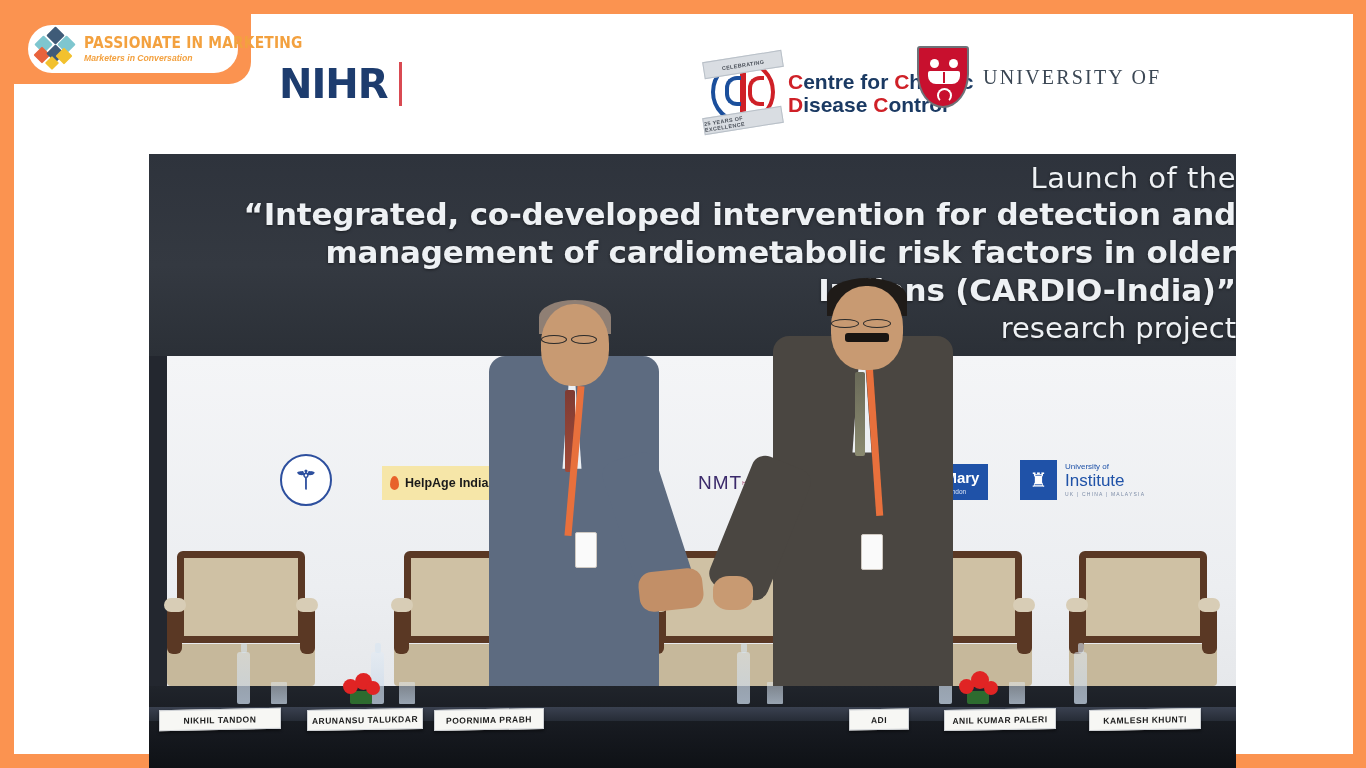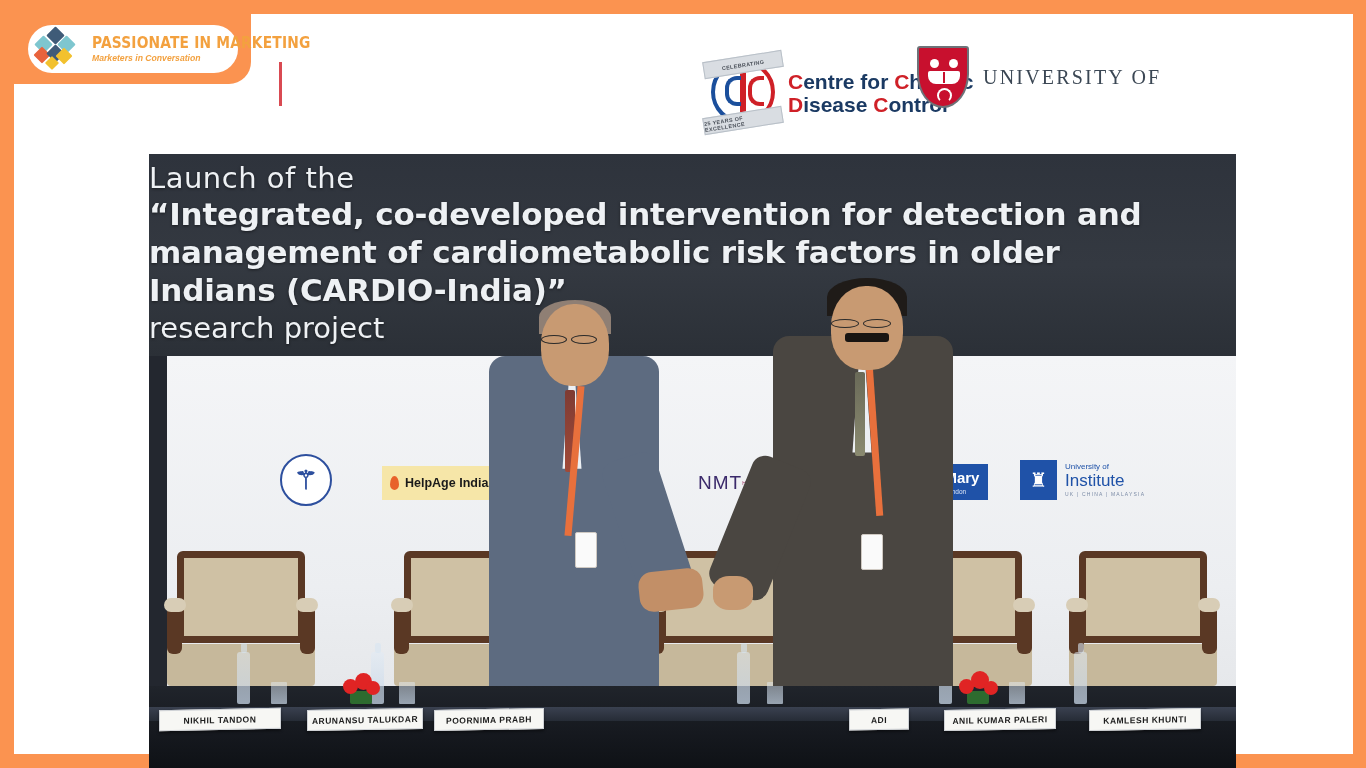--- a/index.html
+++ b/index.html
@@ -17,21 +17,21 @@
     background:#ffffff;
   }
   
   .logo-tab{
     position:absolute;left:0;top:0;width:237px;height:70px;
     background:#fb9350;border-bottom-right-radius:22px;
   }
   .logo-badge{
     position:absolute;left:14px;top:11px;width:210px;height:48px;
     background:#ffffff;border-radius:24px;
-    display:flex;align-items:center;gap:14px;padding:0 8px;box-sizing:border-box;
+    display:flex;align-items:center;gap:6px;padding:0 8px;box-sizing:border-box;
     box-shadow:0 0 0 0 rgba(0,0,0,0);
   }
   .pim-mark{position:relative;width:42px;height:40px;flex:0 0 42px;}
   .pim-mark i{position:absolute;display:block;border-radius:1px;}
   .pim-text{display:flex;flex-direction:column;justify-content:center;line-height:1;}
   .pim-title{
     font-family:"DejaVu Sans Condensed","Liberation Sans Narrow","Liberation Sans",sans-serif;
     font-weight:700;font-size:16.5px;letter-spacing:.2px;color:#f3a13f;
     transform:scaleX(.93);transform-origin:left center;white-space:nowrap;
   }
@@ -114,21 +114,21 @@
     position:absolute;left:135px;top:140px;width:1087px;height:616px;
     overflow:hidden;background:#1b1f27;
   }
   
   .screen{
     position:absolute;left:0;top:0;width:100%;height:202px;
     background:linear-gradient(180deg,#2e333c 0%,#343941 55%,#2b3037 100%);
   }
   .screen-txt{
     position:absolute;left:0;top:0;width:100%;
-    text-align:left;color:#eef1f4;padding-top:6px;box-sizing:border-box;
+    text-align:right;color:#eef1f4;padding-top:6px;box-sizing:border-box;
     font-family:"DejaVu Sans","Liberation Sans",sans-serif;
     text-shadow:0 1px 3px rgba(0,0,0,.5);
   }
   .scr-l1{font-size:29px;font-weight:400;letter-spacing:.5px;line-height:1.25;}
   .scr-l2,.scr-l3,.scr-l4{font-size:31px;font-weight:800;line-height:1.22;letter-spacing:-.2px;}
   .scr-l5{font-size:29px;font-weight:400;line-height:1.3;}
   
   .backdrop{
     position:absolute;left:0;top:202px;width:100%;height:330px;
     background:linear-gradient(180deg,#f4f5f7 0%,#eceef1 70%,#e6e8eb 100%);
@@ -251,20 +251,21 @@
         <i style="left:22px;top:21px;width:12px;height:12px;background:#f2c12e;transform:rotate(45deg);"></i>
         <i style="left:11px;top:29px;width:10px;height:10px;background:#f2c12e;transform:rotate(45deg);"></i>
       </div>
       <div class="pim-text">
         <div class="pim-title">PASSIONATE IN MARKETING</div>
         <div class="pim-sub">Marketers in Conversation</div>
       </div>
     </div>
 
     <div class="nihr">
+      <div class="nihr-word">NIHR</div>
       <div class="nihr-bar"></div>
       <div class="nihr-lines">
       </div>
     </div>
 
     <div class="ccdc">
       <div class="ccdc-emblem">
         <div class="ccdc-circle blue"></div>
         <div class="ccdc-circle red"></div>
         <div class="ccdc-stem"></div>

